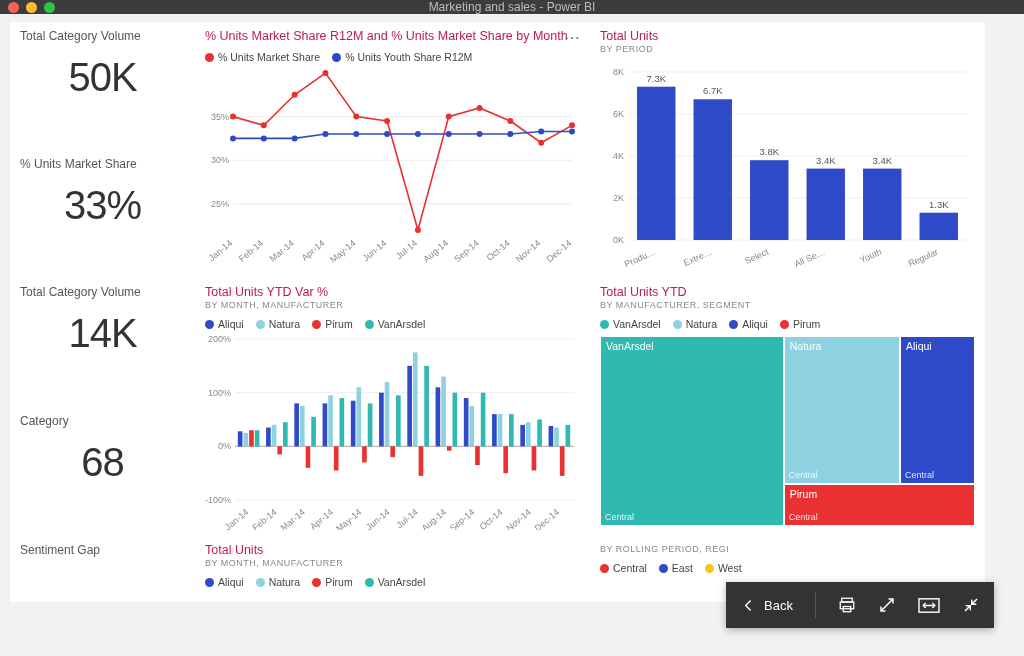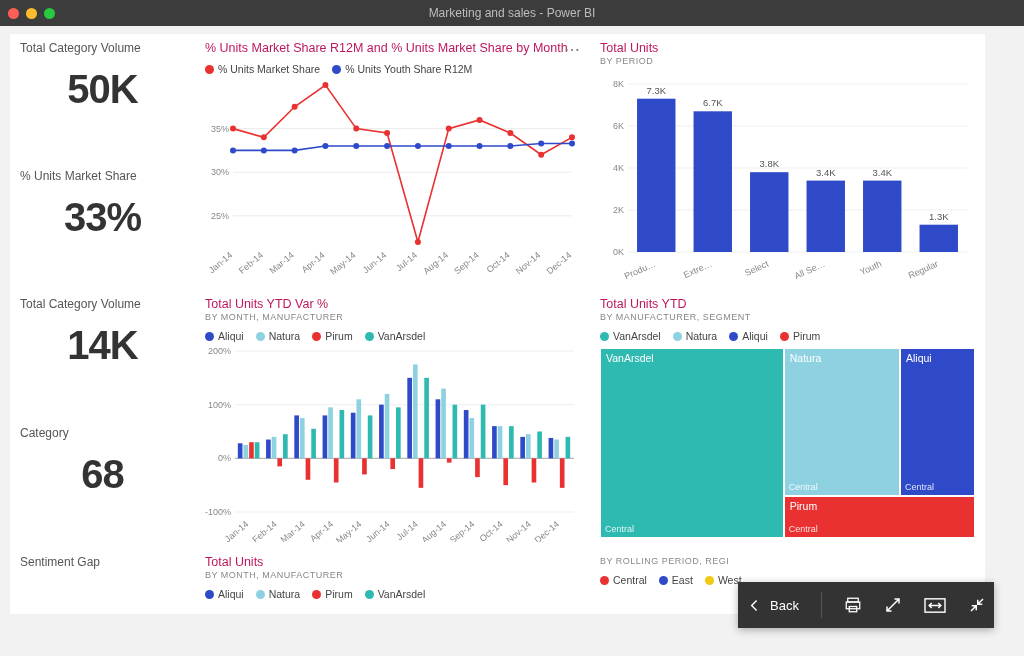--- a/index.html
+++ b/index.html
@@ -1,38 +1,38 @@
 <!DOCTYPE html>
 <html><head>
 <meta charset="utf-8">
 <style>
 *{box-sizing:border-box;margin:0;padding:0;font-family:"Segoe UI",-apple-system,Helvetica,Arial,sans-serif}
 body{background:#f2f2f2;width:1024px;height:656px;overflow:hidden}
-.titlebar{height:26px;background:#3c3c3c;color:#bdbdbd;display:flex;align-items:center;justify-content:center;font-size:12px;position:relative}
+.titlebar{height:14px;background:#3c3c3c;color:#bdbdbd;display:flex;align-items:center;justify-content:center;font-size:12px;position:relative}
 .traffic{position:absolute;left:8px;display:flex;gap:7px}
 .dot{width:11px;height:11px;border-radius:50%}
 .red{background:#ff5f57}.yel{background:#febc2e}.grn{background:#28c840}
 .dash{display:grid;grid-template-columns:185px 395px 395px;grid-auto-rows:min-content;padding:8px 7px 0 10px}
 .tile{background:#fff;padding:7px 10px 6px;position:relative}
 .kpi-title{font-size:12px;color:#555;margin-bottom:12px}
-.kpi-val{font-size:40px;color:#333;text-align:center;font-weight:700;padding-bottom:16px;letter-spacing:-1px}
+.kpi-val{font-size:40px;color:#333;text-align:center;font-weight:400;padding-bottom:16px;letter-spacing:-1px}
 .chart-title{font-size:12.5px;color:#be185d}
 .chart-sub{font-size:9px;color:#888;margin-top:1px;letter-spacing:0.5px}
 .legend{display:flex;gap:12px;margin:8px 0 5px;flex-wrap:wrap}
 .legend-item{display:flex;align-items:center;gap:4px;font-size:10.5px;color:#444}
 .swatch{width:9px;height:9px;border-radius:50%}
 .ellipsis{position:absolute;top:6px;right:10px;color:#777;cursor:pointer}
 .yaxis-label{font-size:9px;fill:#888;text-anchor:end}
 .bar-label{font-size:9.5px;fill:#555;text-anchor:middle}
 .xlbl-rot{font-size:9px;fill:#888;text-anchor:end}
 .treemap{display:grid;grid-template-columns:49% 31% 20%;grid-template-rows:1fr 42px;height:190px;margin-top:6px}
 .tm-cell{position:relative;border:1px solid #fff}
 .tm-name{position:absolute;top:3px;left:5px;color:#fff;font-size:10.5px}
 .tm-reg{position:absolute;left:4px;bottom:3px;color:rgba(255,255,255,.85);font-size:9px}
-.bottombar{position:absolute;bottom:28px;right:30px;background:#333;color:#fff;display:flex;align-items:center;padding:0 8px;height:46px;gap:22px;font-size:13px;box-shadow:0 2px 8px rgba(0,0,0,.3)}
+.bottombar{position:absolute;bottom:28px;right:30px;background:#333;color:#fff;display:flex;align-items:center;padding:0 14px;height:46px;gap:22px;font-size:13px;box-shadow:0 2px 8px rgba(0,0,0,.3)}
 .bb-btn{display:flex;align-items:center;gap:7px;cursor:pointer}
 .bb-sep{width:1px;height:26px;background:#555}
 svg{display:block}
 </style>
 </head>
 <body>
 
 <div class="titlebar">
   <div class="traffic">
     <div class="dot red"></div>

